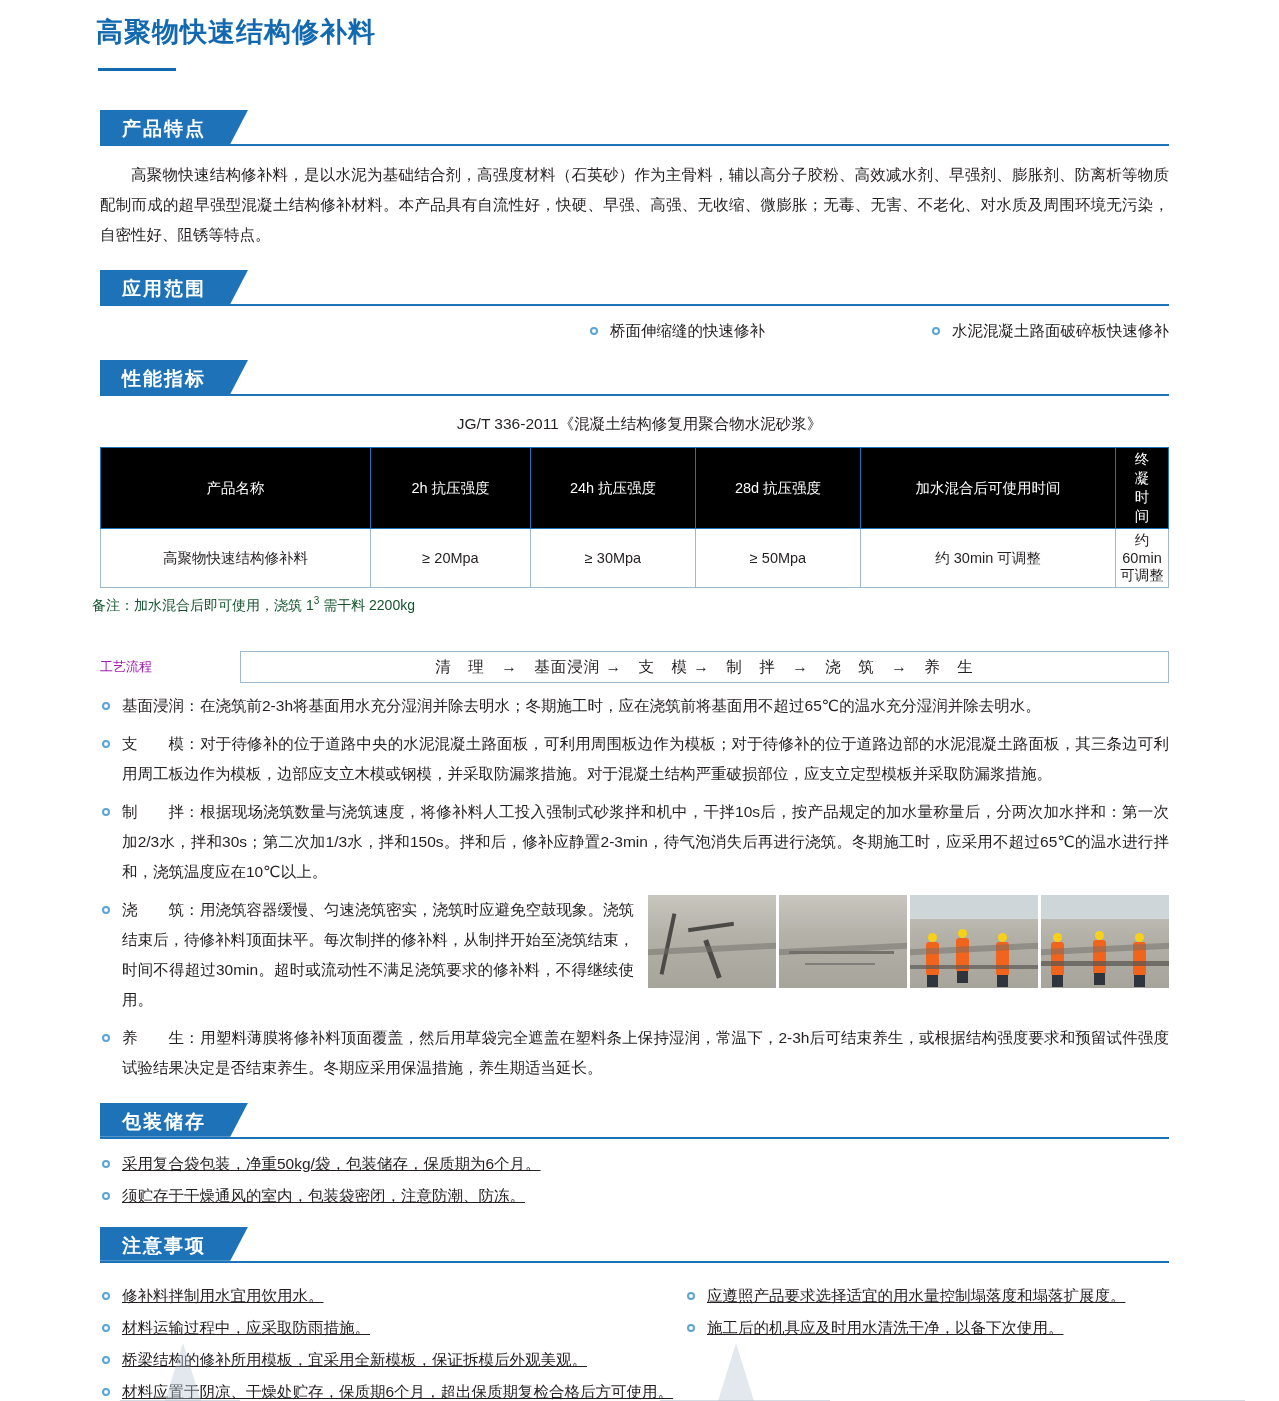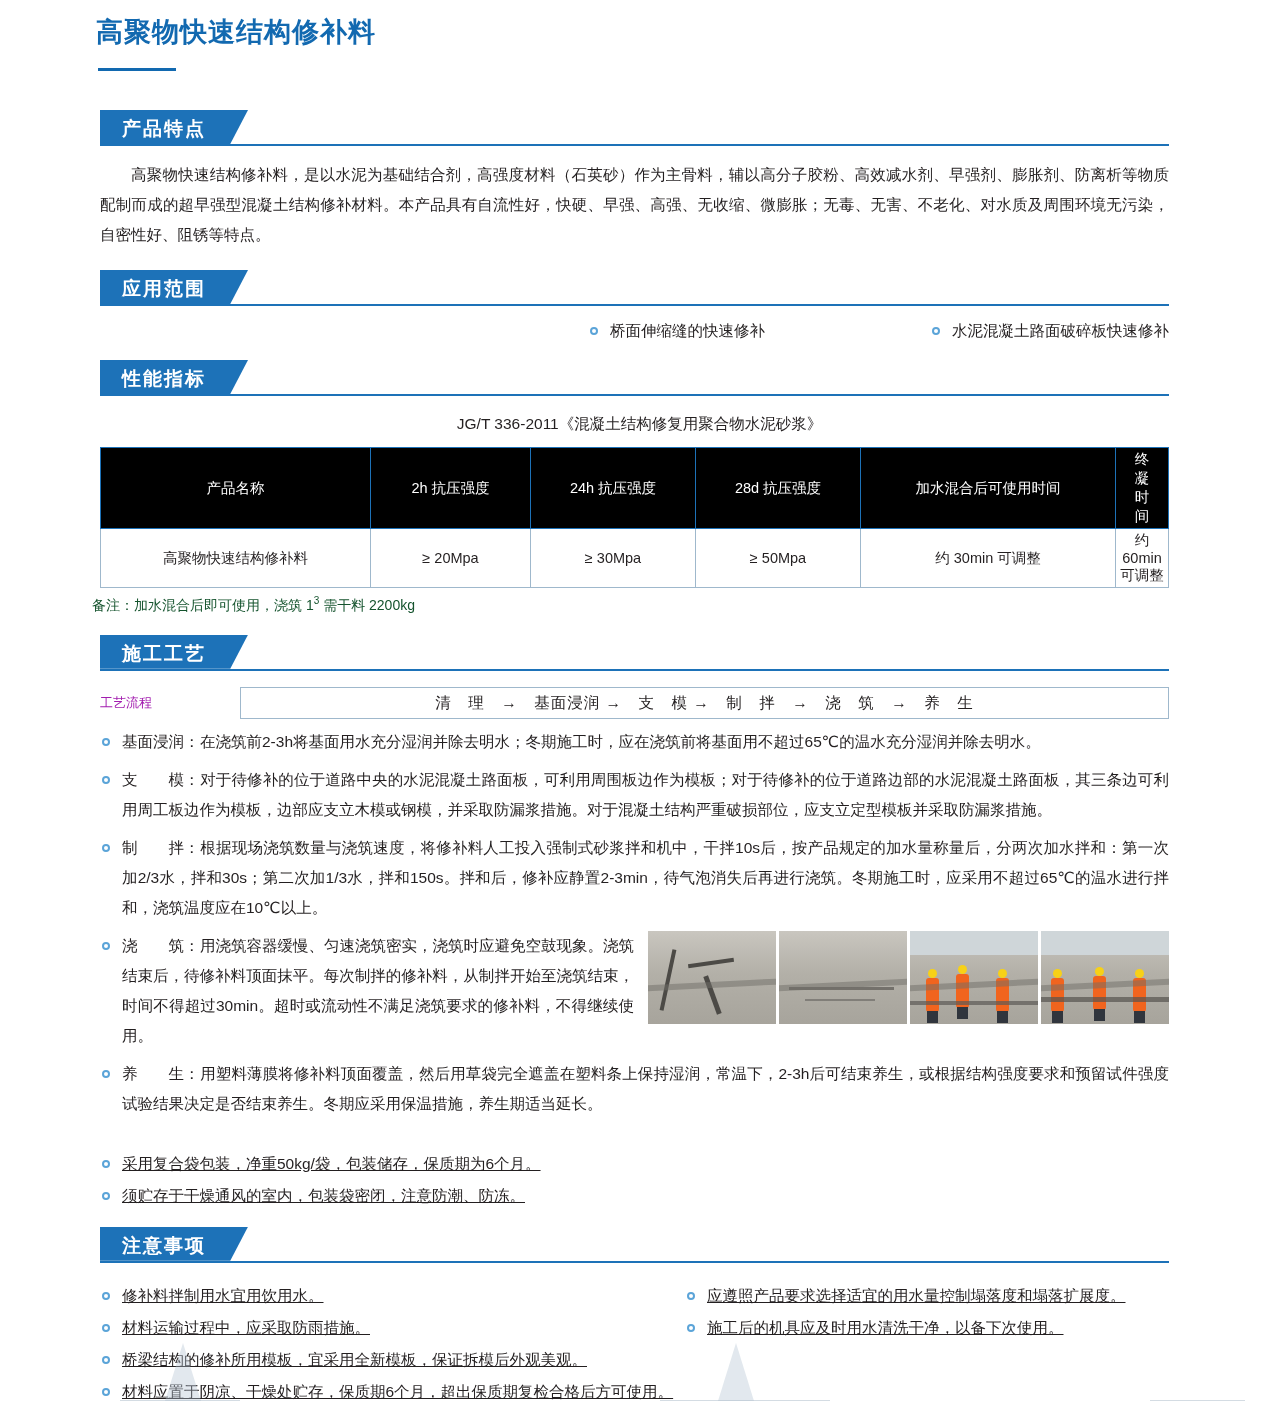--- a/index.html
+++ b/index.html
@@ -388,25 +388,20 @@
           </tr>
         </tbody>
       </table>
 
       <div class="note"><span>备注：加水混合后即可使用，浇筑 1</span><sup>3</sup><span> 需干料 2200kg</span></div>
     </div>
 
     <div class="spacer-20"></div>
 
     <div class="sec">
-      <div class="sec-head">
-        <div class="tagbg"></div>
-        <div class="tagtext">施工工艺</div>
-        <div class="underline"></div>
-      </div>
 
       <div class="flow-row">
         <div class="flow-label">工艺流程</div>
         <div class="flow-box">清　理　→　基面浸润 →　支　模 →　制　拌　→　浇　筑　→　养　生</div>
       </div>
 
       <div class="step-wrap">
 
         <div class="step">
           <span class="stepname">基面浸润：</span><span>在浇筑前2-3h将基面用水充分湿润并除去明水；冬期施工时，应在浇筑前将基面用不超过65℃的温水充分湿润并除去明水。</span>
@@ -454,20 +449,25 @@
 
         <div class="step">
           <span class="stepname">养　　生：</span><span>用塑料薄膜将修补料顶面覆盖，然后用草袋完全遮盖在塑料条上保持湿润，常温下，2-3h后可结束养生，或根据结构强度要求和预留试件强度试验结果决定是否结束养生。冬期应采用保温措施，养生期适当延长。</span>
         </div>
       </div>
     </div>
 
     <div class="spacer-20"></div>
 
     <div class="sec">
+      <div class="sec-head">
+        <div class="tagbg"></div>
+        <div class="tagtext">包装储存</div>
+        <div class="underline"></div>
+      </div>
       <ul class="bullets">
         <li>采用复合袋包装，净重50kg/袋，包装储存，保质期为6个月。</li>
         <li>须贮存于干燥通风的室内，包装袋密闭，注意防潮、防冻。</li>
       </ul>
     </div>
 
     <div class="spacer-14"></div>
 
     <div class="sec">
       <div class="sec-head">

